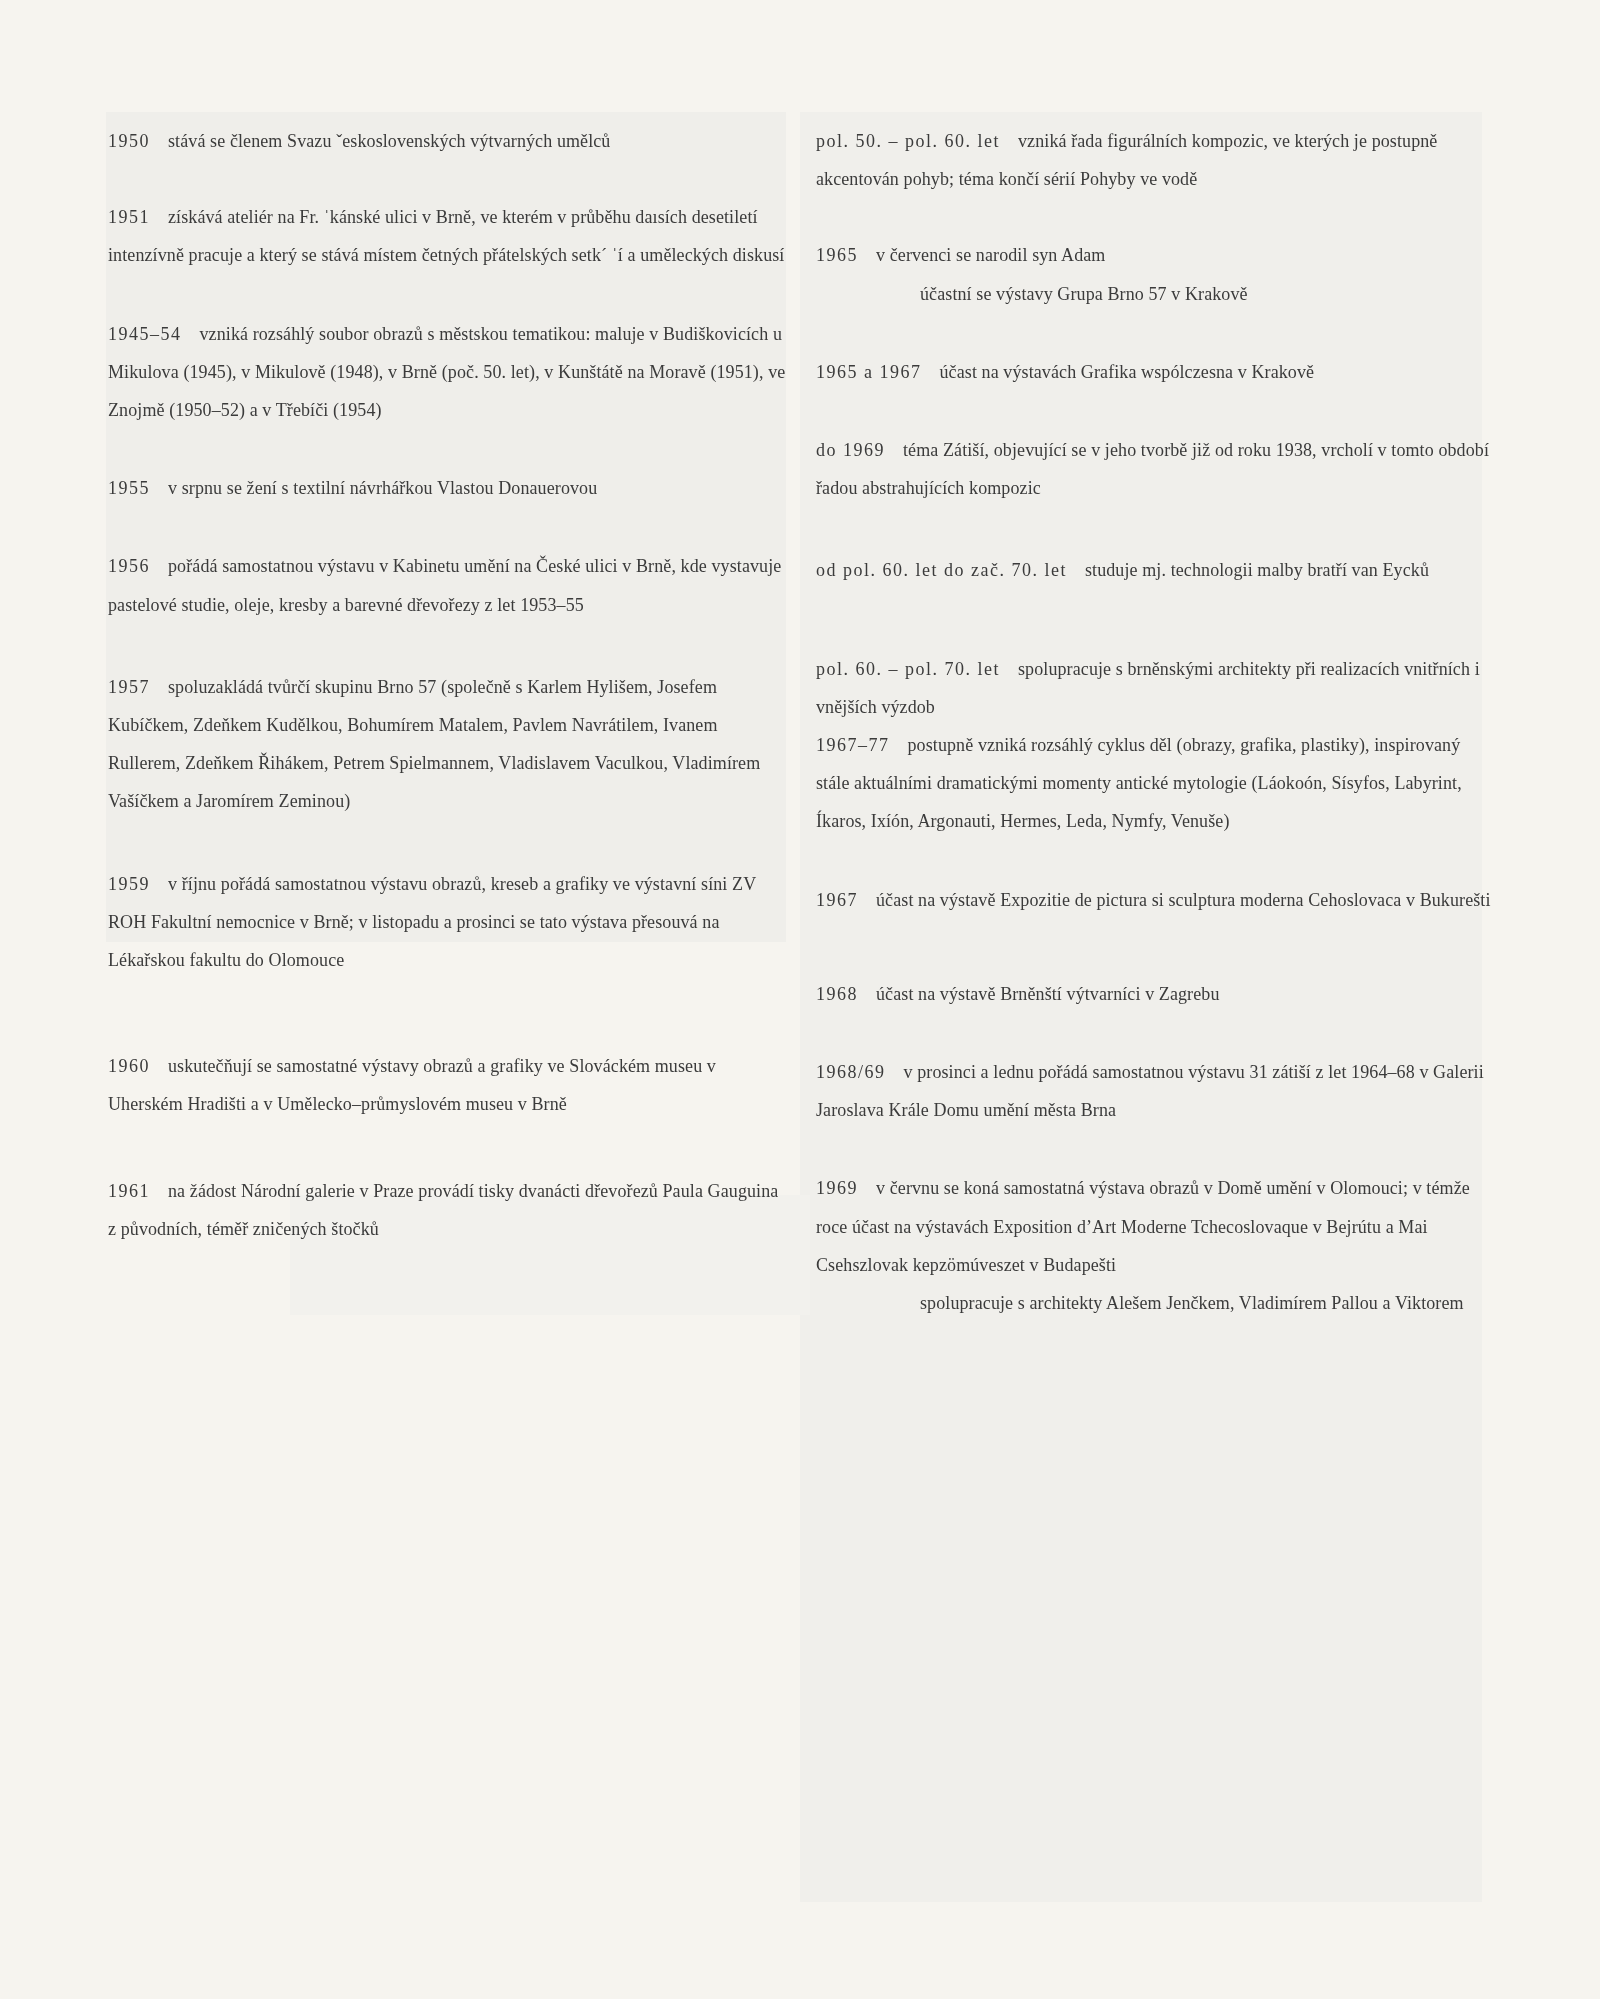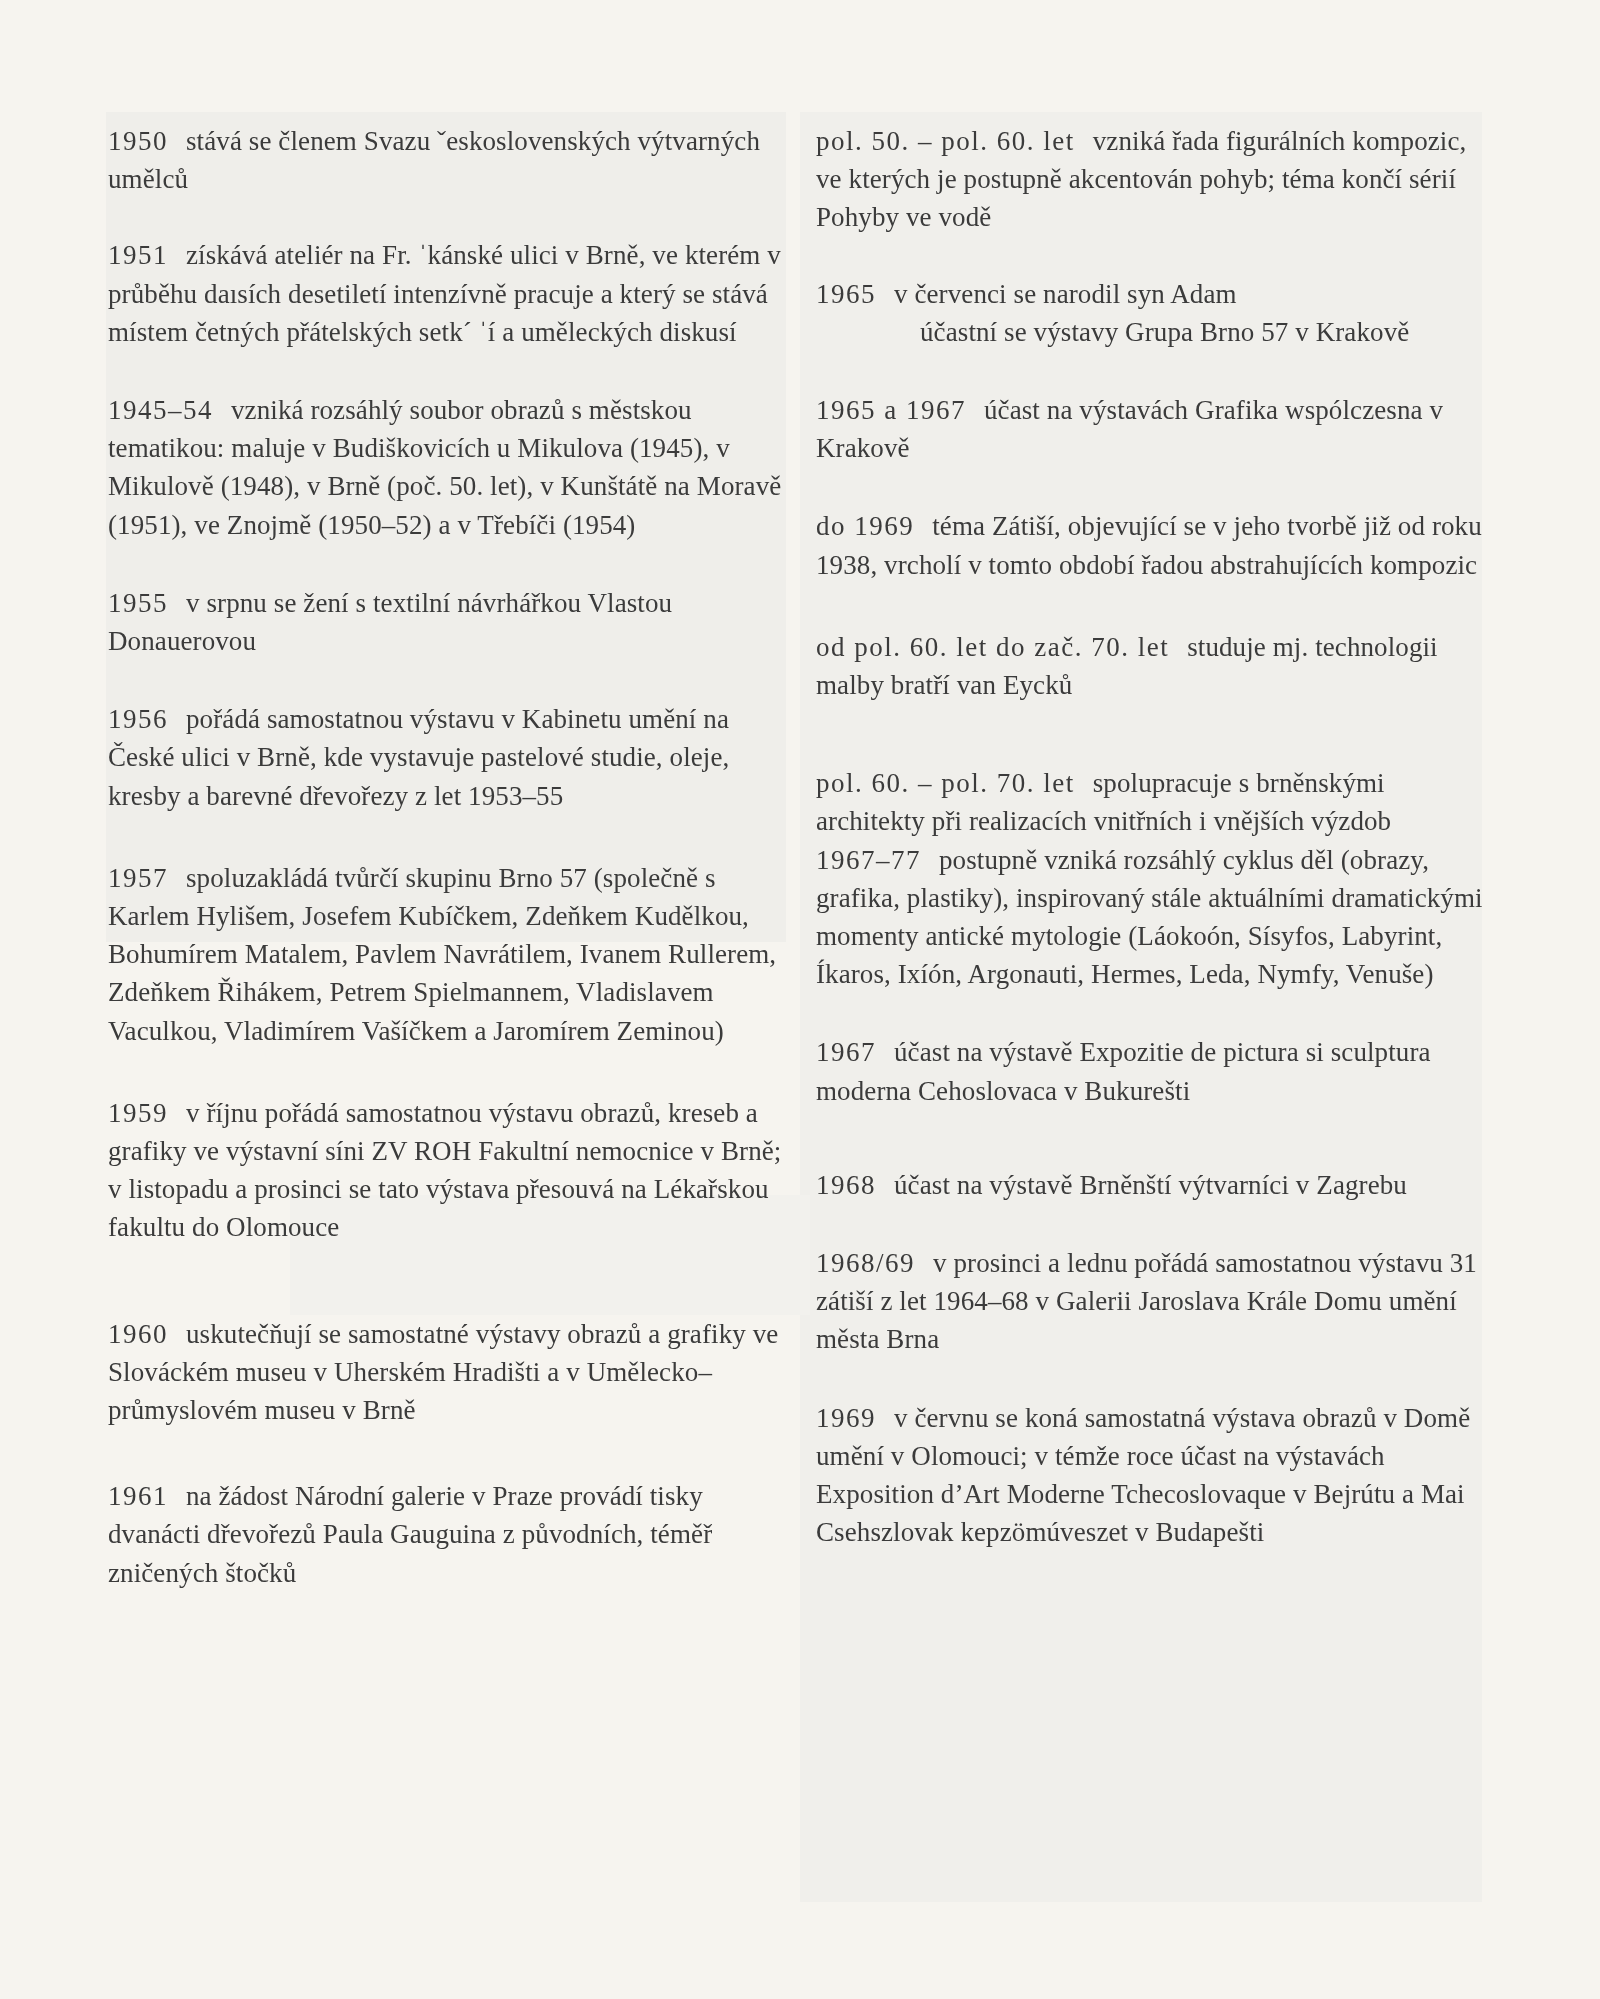--- a/index.html
+++ b/index.html
@@ -36,21 +36,21 @@
       position: absolute;
       left: 290px;
       top: 1195px;
       width: 520px;
       height: 120px;
       background: #f2f1ed;
     }
     .column {
       position: absolute;
       top: 122px;
-      font-size: 27px;
+      font-size: 18px;
       line-height: 38.2px;
       letter-spacing: 0.1px;
     }
     .col-left {
       left: 108px;
       width: 680px;
     }
     .col-right {
       left: 816px;
       width: 680px;
@@ -117,14 +117,14 @@
   <p class="entry"><span class="date">pol. 50. – pol. 60. let</span><span class="gap"></span><span>vzniká řada figurálních kompozic, ve kterých je  postupně akcentován pohyb; téma končí sérií Pohyby ve vodě</span></p>
   <p class="entry"><span class="date">1965</span><span class="gap"></span><span>v červenci se narodil syn Adam</span><br><span class="indent"></span><span>účastní se výstavy Grupa Brno 57 v Krakově</span></p>
   <p class="entry"><span class="date">1965 a 1967</span><span class="gap"></span><span>účast na výstavách Grafika wspólczesna v Krakově</span></p>
   <p class="entry"><span class="date">do 1969</span><span class="gap"></span><span>téma Zátiší, objevující se v jeho tvorbě již od roku 1938, vrcholí v tomto období řadou abstrahujících kompozic</span></p>
   <p class="entry"><span class="date">od pol. 60. let do zač. 70. let</span><span class="gap"></span><span>studuje mj. technologii malby bratří van Eycků</span></p>
   <p class="entry"><span class="date">pol. 60. – pol. 70. let</span><span class="gap"></span><span>spolupracuje s brněnskými architekty při realizacích vnitřních i vnějších výzdob</span></p>
   <p class="entry"><span class="date">1967–77</span><span class="gap"></span><span>postupně vzniká rozsáhlý cyklus děl (obrazy, grafika, plastiky), inspirovaný stále aktuálními dramatickými momenty antické mytologie (Láokoón, Sísyfos, Labyrint, Íkaros, Ixíón, Argonauti, Hermes, Leda, Nymfy, Venuše)</span></p>
   <p class="entry"><span class="date">1967</span><span class="gap"></span><span>účast na výstavě Expozitie de pictura si sculptura moderna Cehoslovaca v Bukurešti</span></p>
   <p class="entry"><span class="date">1968</span><span class="gap"></span><span>účast na výstavě Brněnští výtvarníci v Zagrebu</span></p>
   <p class="entry"><span class="date">1968/69</span><span class="gap"></span><span>v prosinci a lednu pořádá samostatnou výstavu 31 zátiší z let 1964–68 v Galerii Jaroslava Krále  Domu umění města Brna</span></p>
-  <p class="entry"><span class="date">1969</span><span class="gap"></span><span>v červnu se koná samostatná výstava obrazů v Domě umění v Olomouci; v témže roce účast na výstavách Exposition d’Art Moderne Tchecoslovaque v Bejrútu a Mai Csehszlovak kepzömúveszet v Budapešti</span><br><span class="indent"></span></p>
+  <p class="entry"><span class="date">1969</span><span class="gap"></span><span>v červnu se koná samostatná výstava obrazů v Domě umění v Olomouci; v témže roce účast na výstavách Exposition d’Art Moderne Tchecoslovaque v Bejrútu a Mai Csehszlovak kepzömúveszet v Budapešti</span><br><span class="indent"></span><span>spolupracuje s architekty Alešem Jenčkem, Vladimírem Pallou a Viktorem</span></p>
 </div>
 
 </body></html>

